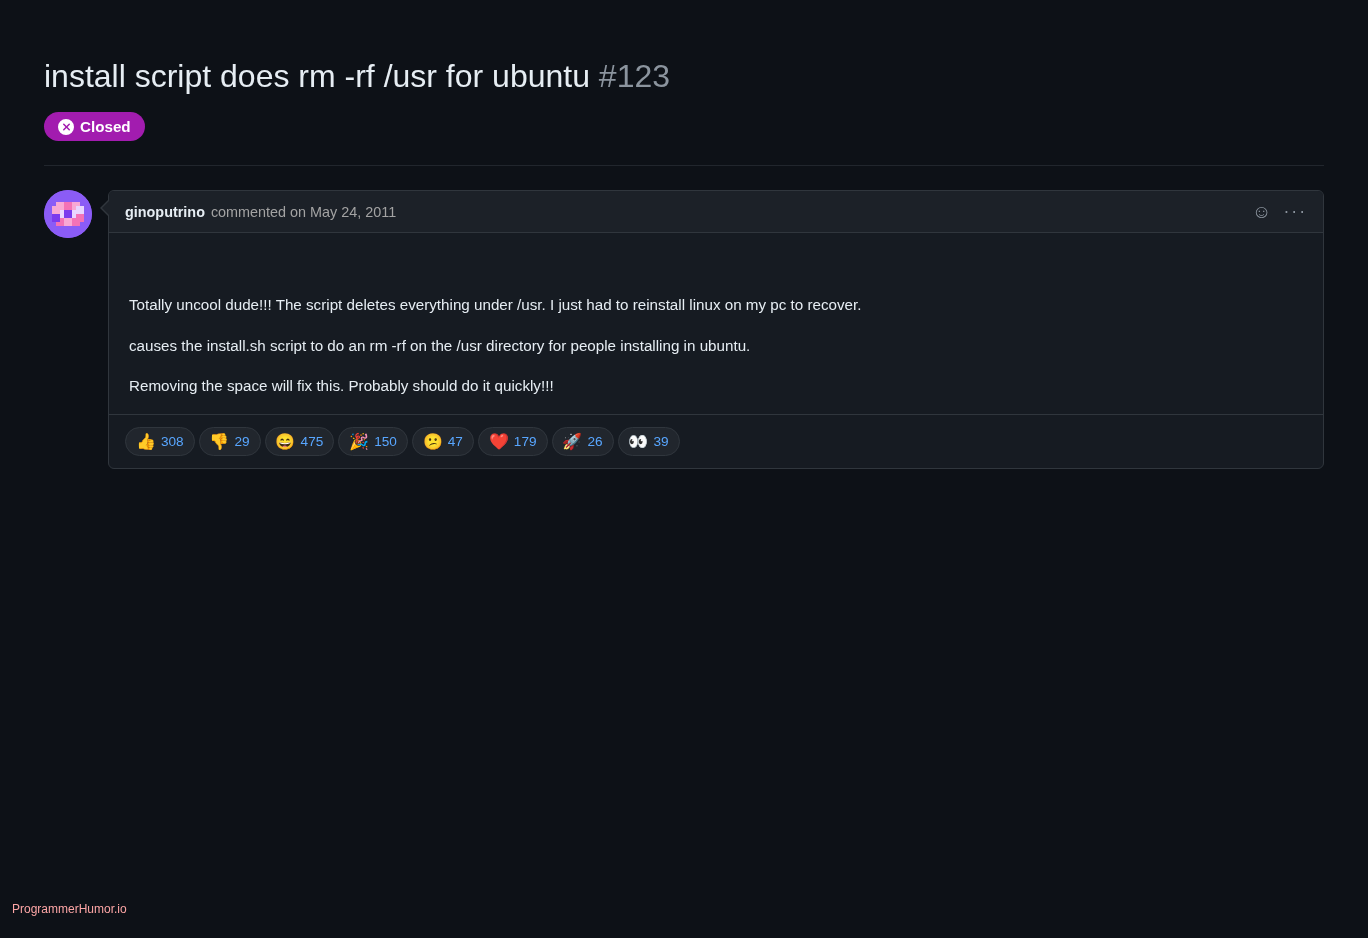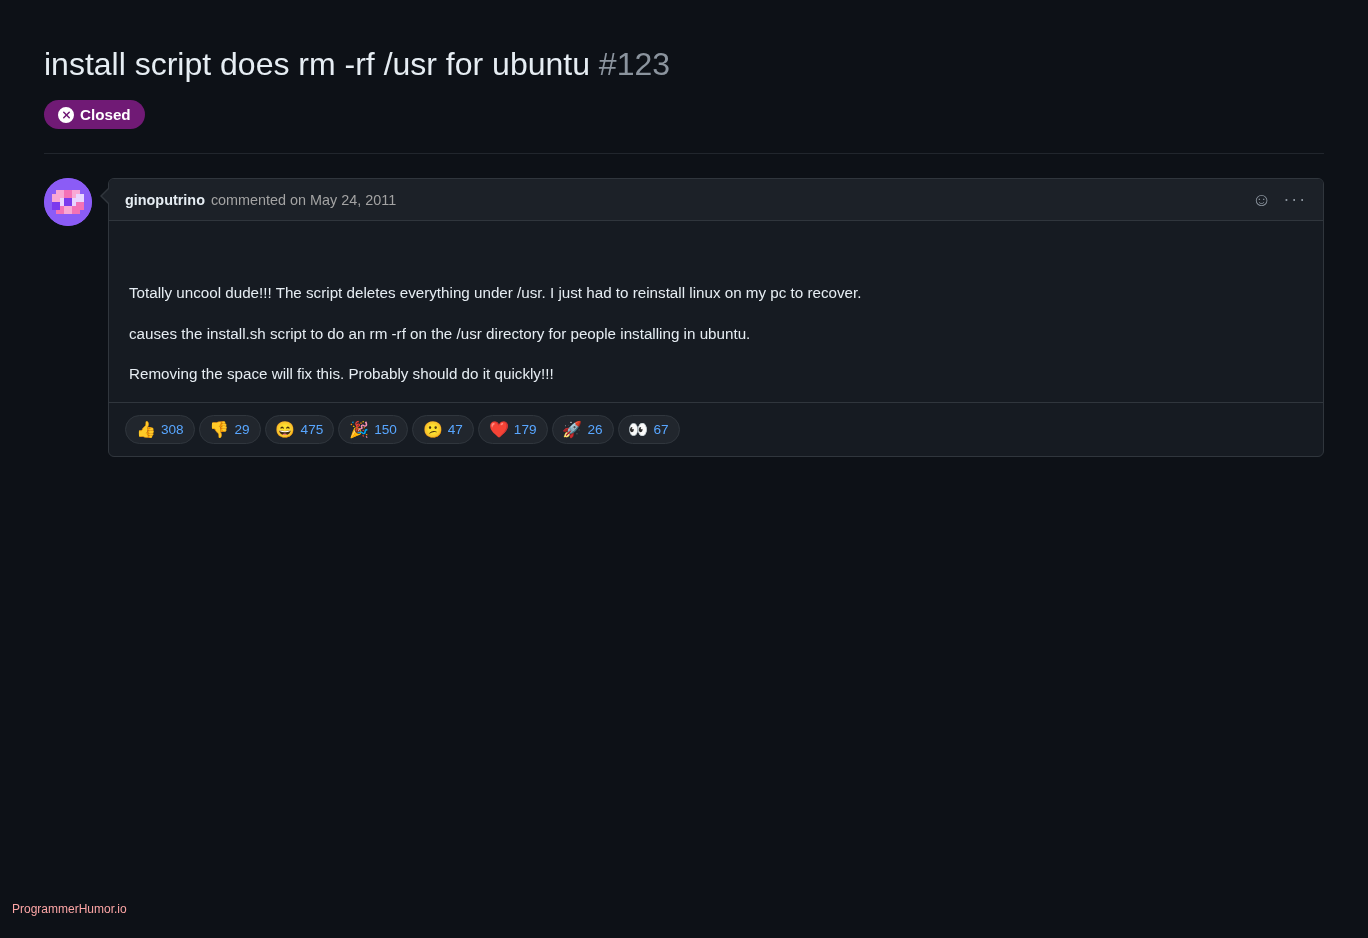--- a/index.html
+++ b/index.html
@@ -8,21 +8,21 @@
       background-color: #0d1117;
       color: #e6edf3;
       font-family: -apple-system, BlinkMacSystemFont, "Segoe UI", Helvetica, Arial, sans-serif;
       font-size: 16px;
       min-height: 938px;
       padding: 40px 40px 40px 40px;
     }
 
     .page-container {
       max-width: 1280px;
-      margin: 4px auto;
+      margin: 16px auto;
     }
 
     .issue-title-row {
       display: flex;
       align-items: baseline;
       gap: 12px;
       margin-bottom: 16px;
     }
 
     .issue-title {
@@ -43,21 +43,21 @@
       gap: 12px;
       margin-bottom: 24px;
       padding-bottom: 24px;
       border-bottom: 1px solid #21262d;
     }
 
     .closed-badge {
       display: inline-flex;
       align-items: center;
       gap: 6px;
-      background-color: #701a75;
+      background-color: #a21caf;
       color: #ffffff;
       padding: 6px 14px;
       border-radius: 2em;
       font-size: 0.95rem;
       font-weight: 600;
       white-space: nowrap;
     }
 
     .closed-icon {
       width: 16px;
@@ -339,21 +339,21 @@
             <span class="reaction-pill">
               <span class="emoji">❤️</span>
               <span>179</span>
             </span>
             <span class="reaction-pill">
               <span class="emoji">🚀</span>
               <span>26</span>
             </span>
             <span class="reaction-pill">
               <span class="emoji">👀</span>
-              <span>67</span>
+              <span>39</span>
             </span>
           </div>
       </div>
     </div>
   </div>
 
 </div>
 
 <div class="watermark">ProgrammerHumor.io</div>
 

